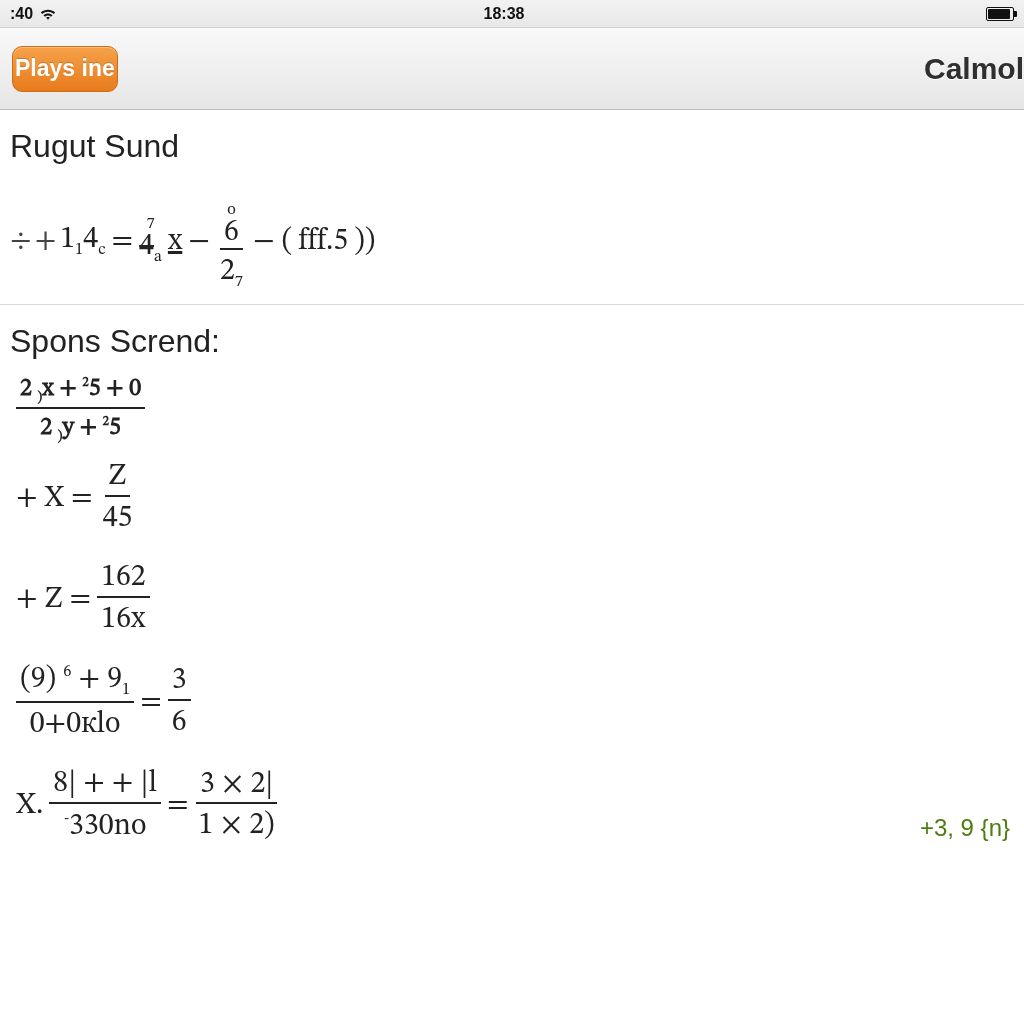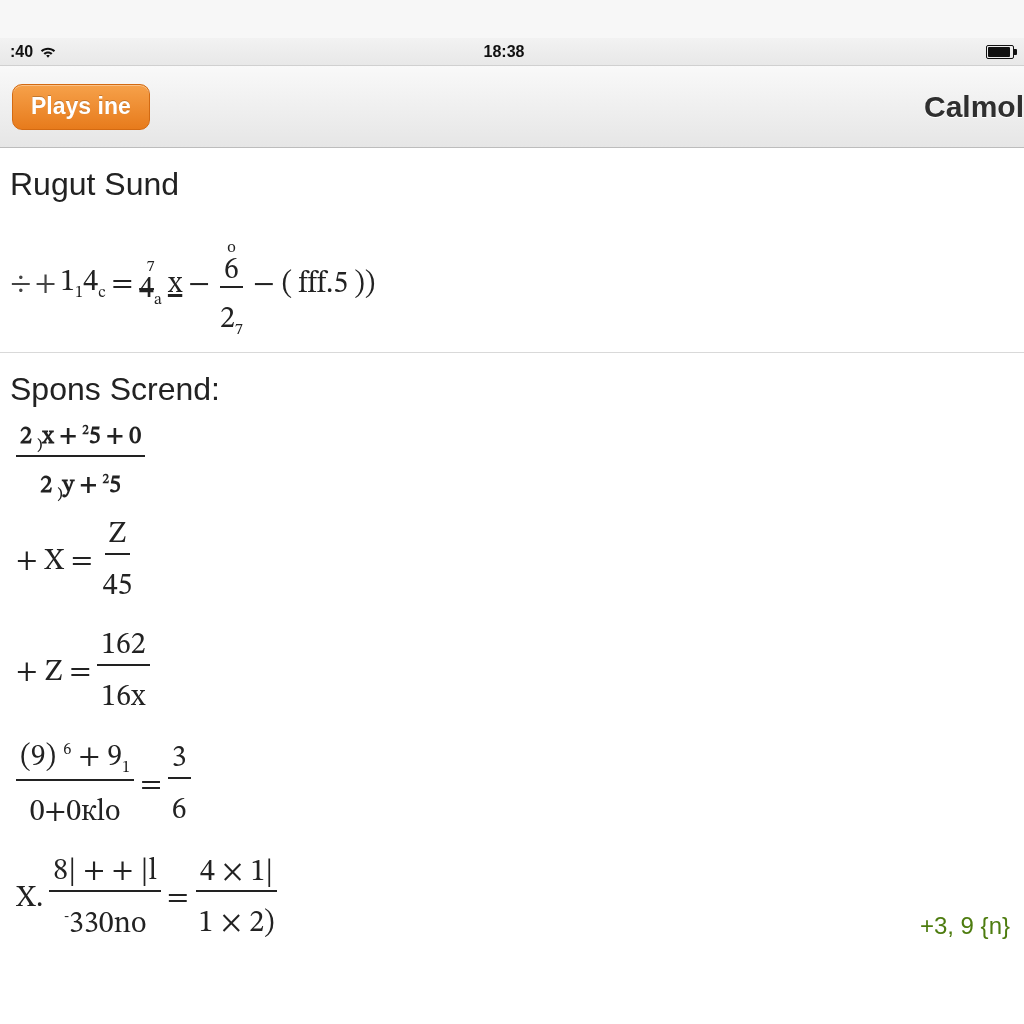--- a/index.html
+++ b/index.html
@@ -17,21 +17,20 @@
     height: 28px;
     background: linear-gradient(#f2f2f2, #e8e8e8);
     display: flex;
     align-items: center;
     justify-content: space-between;
     padding: 0 10px;
     font-size: 16px;
     font-weight: 600;
     color: #111;
     border-bottom: 1px solid #d0d0d0;
-    margin-top: 38px;
   }
   .status-left, .status-right { display: flex; align-items: center; gap: 6px; }
   .status-center { position: absolute; left: 0; right: 16px; text-align: center; pointer-events: none; }
   .wifi-icon { width: 18px; height: 14px; display: inline-block; }
   .battery-icon { width: 28px; height: 14px; border: 1.5px solid #111; border-radius: 2px; position: relative; }
   .battery-icon::after { content: ""; position: absolute; right: -4px; top: 3px; width: 3px; height: 6px; background: #111; border-radius: 0 1px 1px 0; }
   .battery-fill { position: absolute; left: 1px; top: 1px; bottom: 1px; width: 85%; background: #111; border-radius: 1px; }
 
   
   .nav-bar {
@@ -53,21 +52,21 @@
     color: #2f2f2f;
     text-shadow: 0 1px 0 #fff;
     pointer-events: none;
     padding-left: 42px;
   }
   .nav-btn {
     display: inline-flex;
     align-items: center;
     justify-content: center;
     height: 46px;
-    padding: 0 18px;
+    padding: 0 2px;
     border-radius: 10px;
     font-size: 23px;
     font-weight: 600;
     cursor: pointer;
     user-select: none;
   }
   .nav-btn.primary {
     background: linear-gradient(#f6a14a, #e77b1c);
     color: #fff;
     border: 1px solid #d36a12;
@@ -112,21 +111,21 @@
 
   
   .frac {
     display: inline-flex;
     flex-direction: column;
     align-items: center;
     vertical-align: middle;
     line-height: 1.05;
   }
   .frac .num { padding: 0 4px 2px 4px; border-bottom: 2px solid #222; }
-  .frac .den { padding: 16px 4px 0 4px; }
+  .frac .den { padding: 6px 4px 0 4px; }
   .sub { font-size: 0.55em; vertical-align: sub; }
   .sup { font-size: 0.55em; vertical-align: super; }
   .over {
     display: inline-flex; flex-direction: column; align-items: center; line-height: .9;
   }
   .over .top { font-size: 0.55em; padding-bottom: 1px; }
   .cross { text-decoration: line-through; text-decoration-thickness: 2px; }
 
   .dash-lead { color: #444; font-family: inherit; letter-spacing: -2px; }
 
@@ -255,21 +254,21 @@
 
     <div class="bottom-row">
       <div class="equation-row" style="padding-bottom:0;">
         <span>X.</span>
         <span class="frac">
           <span class="num">8| + + |l</span>
           <span class="den"><span class="sup">-</span><span>330no</span></span>
         </span>
         <span> = </span>
         <span class="frac">
-          <span class="num">4 × 1|</span>
+          <span class="num">3 × 2|</span>
           <span class="den">1 × 2)</span>
         </span>
       </div>
       <div class="side-label">+3, 9 {n}</div>
     </div>
 
   </div>
 
 </div>
 

